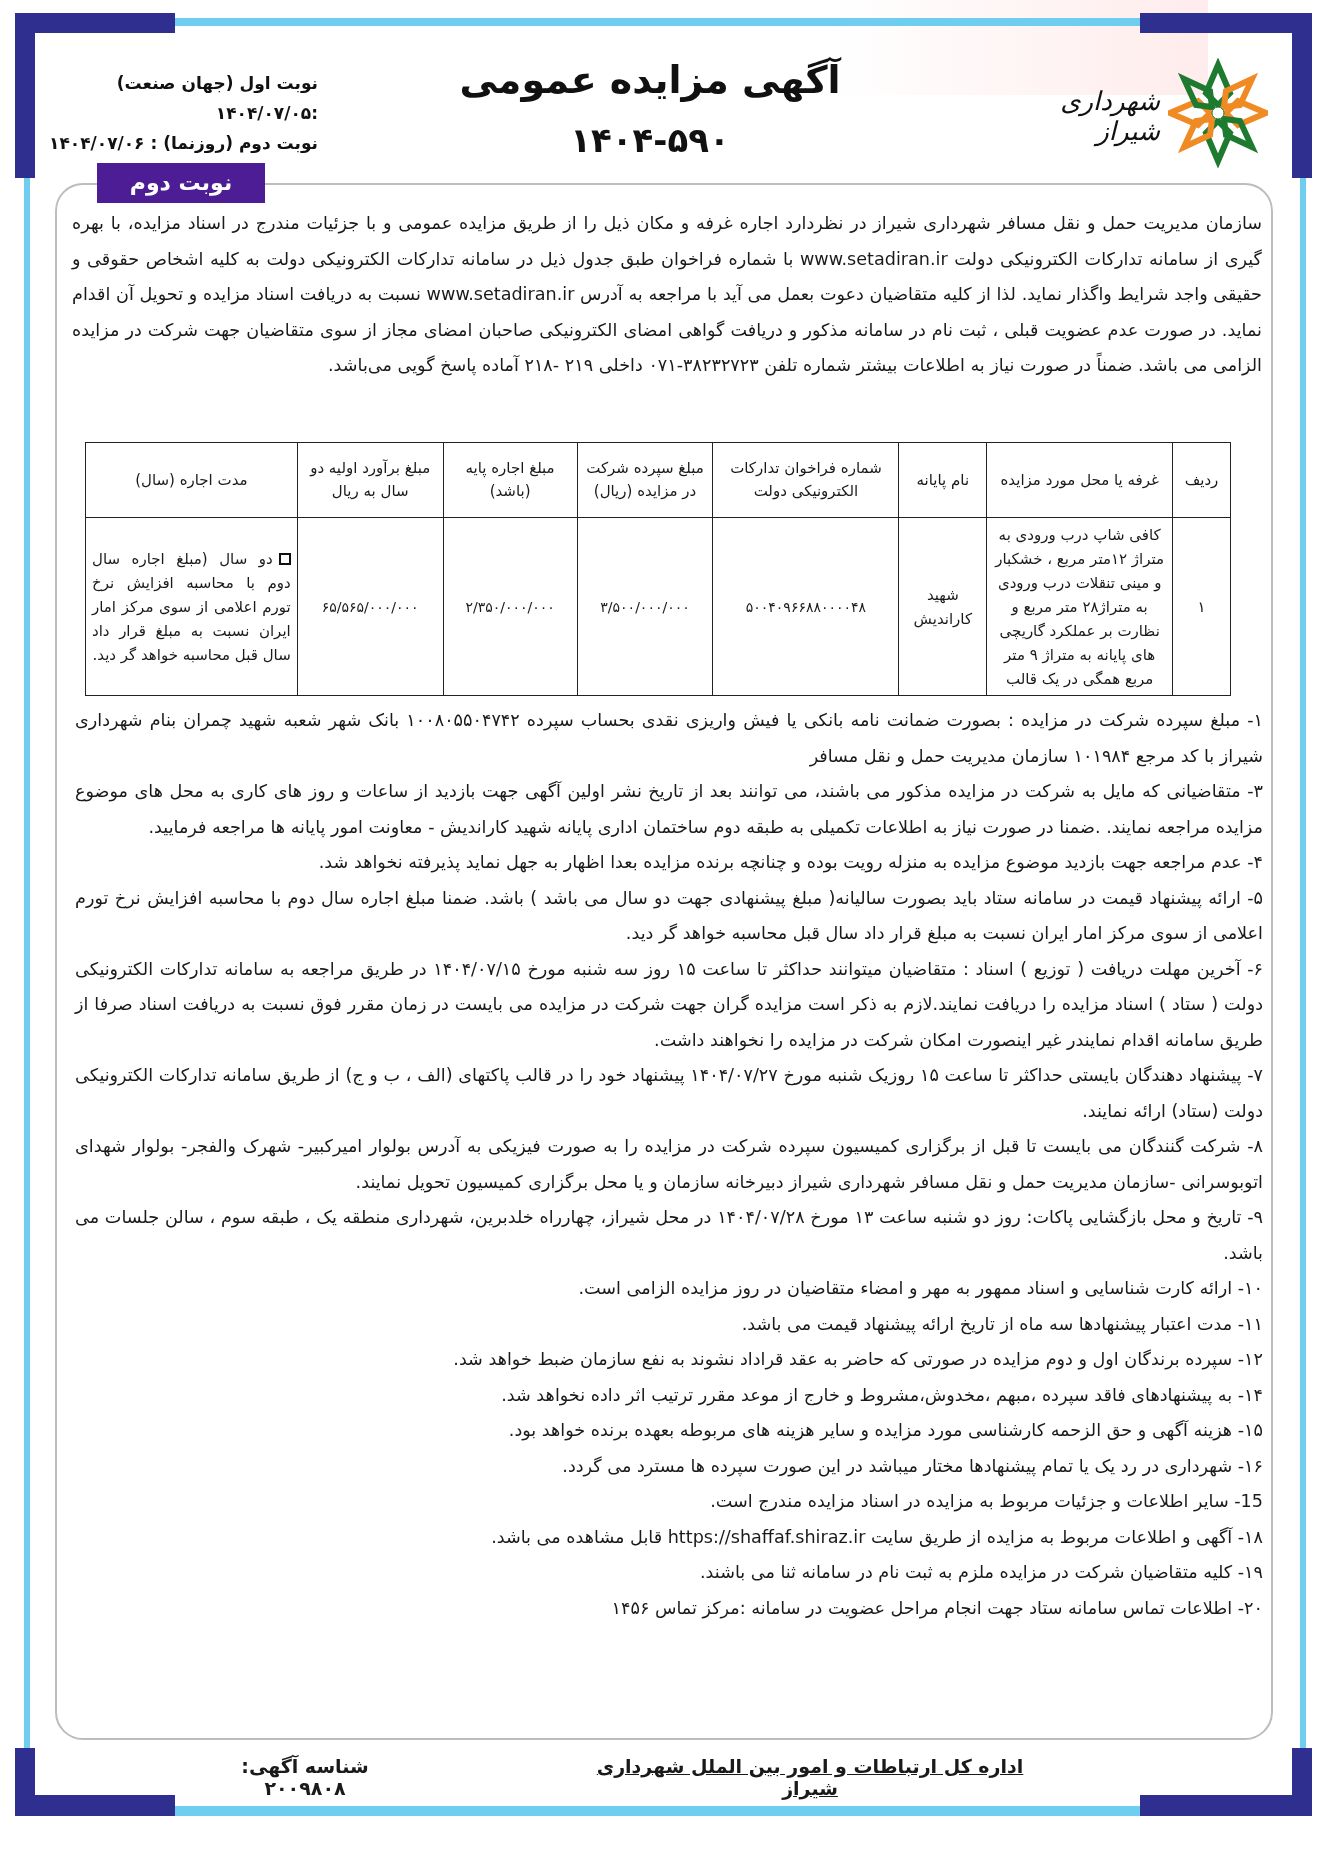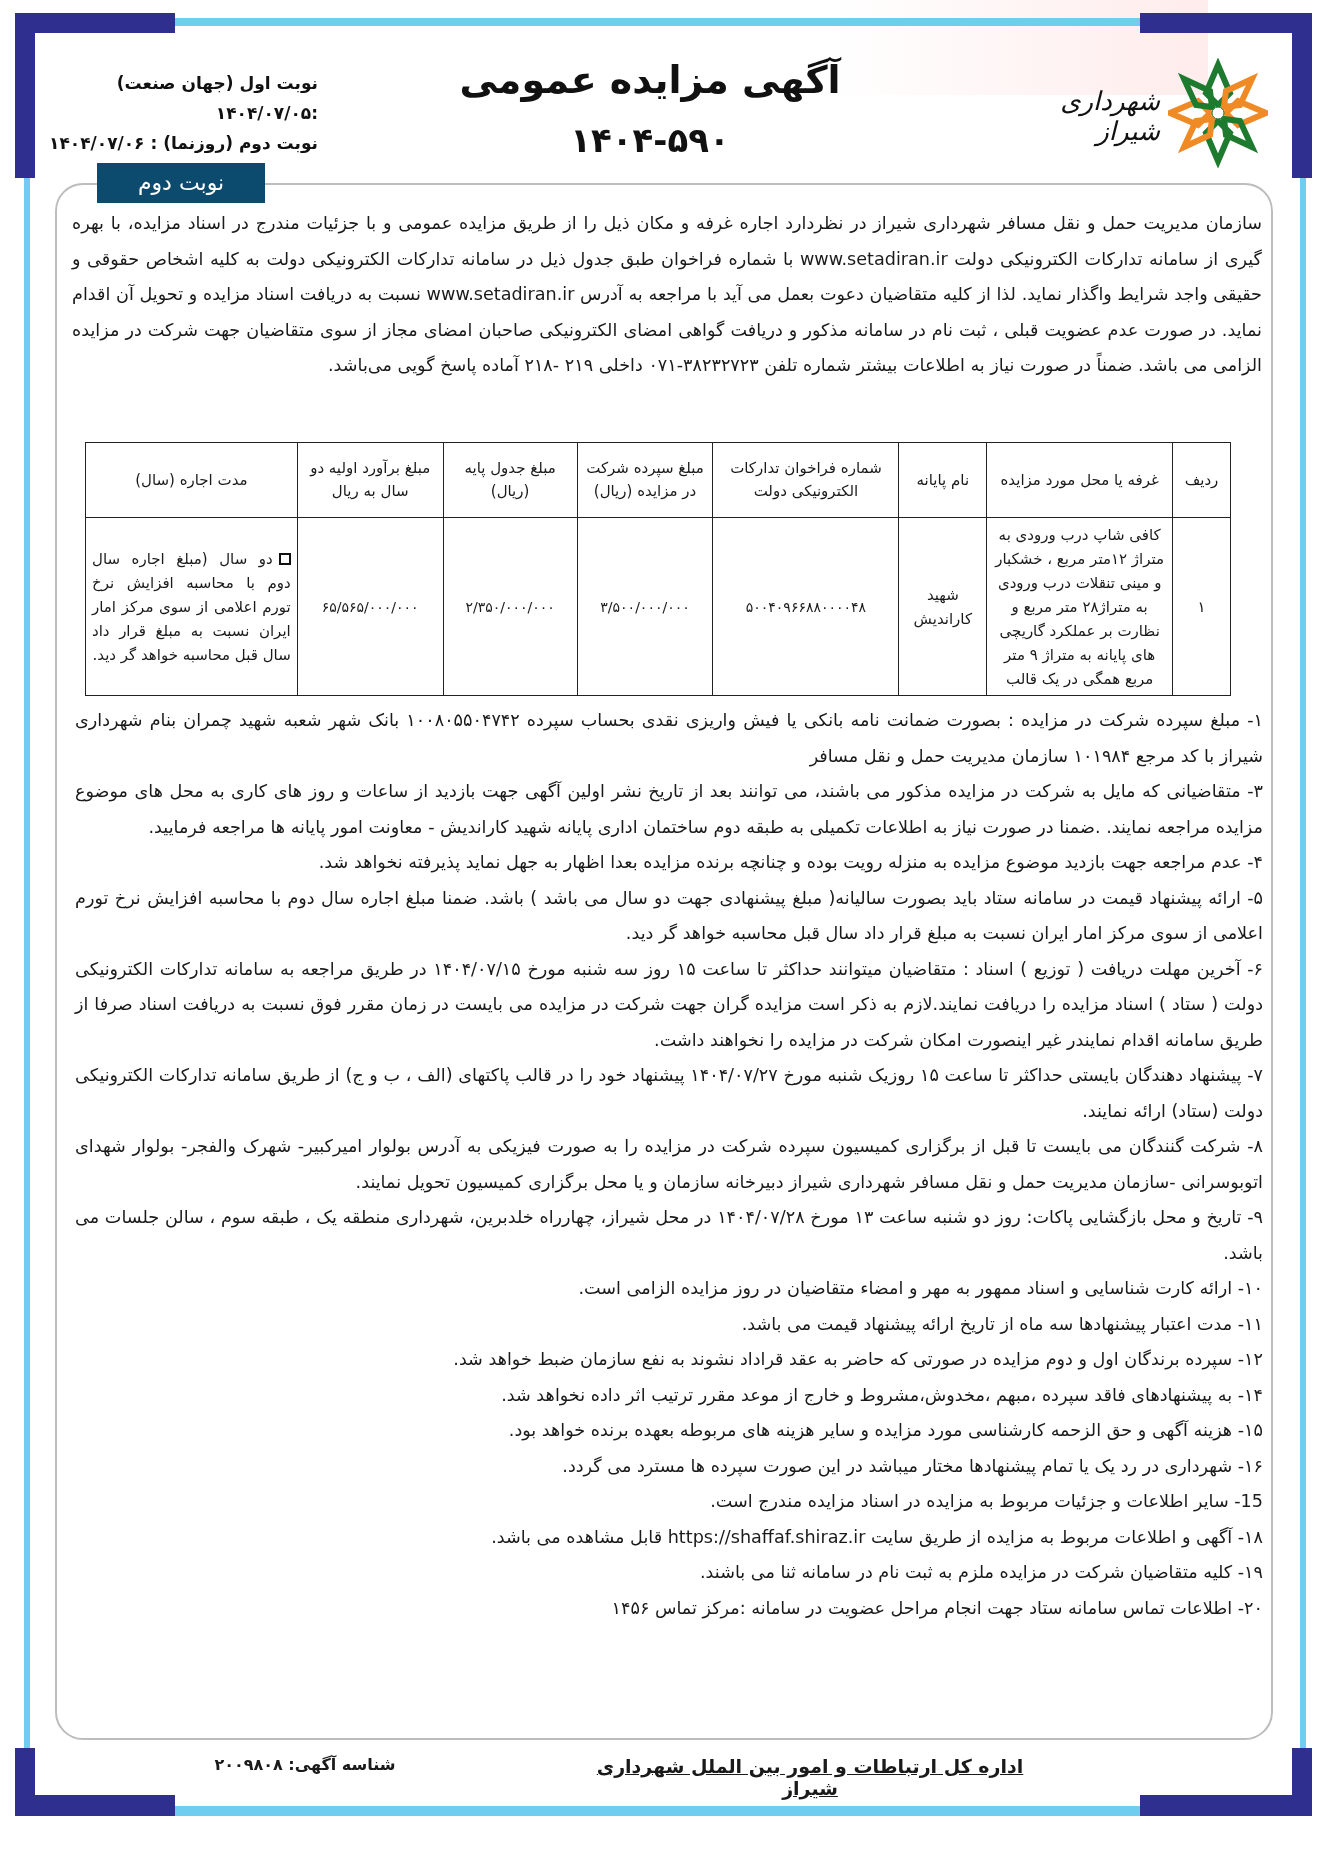--- a/index.html
+++ b/index.html
@@ -14,22 +14,22 @@
   .header { position: absolute; left: 40px; top: 40px; width: 1248px; height: 130px; }
   .publish-dates { position: absolute; left: 8px; top: 28px; text-align: right; direction: rtl;
     font-family: "DejaVu Sans", sans-serif; font-weight: bold; font-size: 17px; line-height: 30px; color: #111; width: 270px; }
   .title-block { position: absolute; left: 380px; top: 18px; width: 460px; text-align: center; }
   .title { font-family: "DejaVu Sans", sans-serif; font-weight: 900; font-size: 38px; color: #111; letter-spacing: 0; }
   .tender-number { font-family: "DejaVu Sans", sans-serif; font-weight: 700; font-size: 34px; color: #111; margin-top: 18px; direction: ltr; }
   .logo { position: absolute; right: 20px; top: 18px; width: 260px; height: 110px; }
   .logo-text { position: absolute; right: 108px; top: 28px; font-family: "DejaVu Serif", serif; font-size: 26px; font-style: italic; color: #111; }
 
   
-  .round-badge { position: absolute; left: 97px; top: 163px; width: 168px; height: 40px; background: #0c4a6e;
-    color: #fff; font-weight: normal; font-size: 22px; text-align: center; line-height: 40px; z-index: 3; }
+  .round-badge { position: absolute; left: 97px; top: 163px; width: 168px; height: 40px; background: #4c1d95;
+    color: #fff; font-weight: bold; font-size: 22px; text-align: center; line-height: 40px; z-index: 3; }
 
   
   .content-box { position: absolute; left: 55px; top: 183px; width: 1218px; height: 1557px; border: 2px solid #bdbdbd;
     border-radius: 28px; background: #fff; }
   .intro { position: absolute; left: 72px; top: 206px; width: 1190px; font-size: 17.6px; line-height: 35.5px; text-align: justify;
     text-align-last: right; direction: rtl; color: #1a1a1a; }
   .intro .ltr { direction: ltr; unicode-bidi: embed; }
 
   
   .auction-table { position: absolute; left: 85px; top: 442px; width: 1146px; border-collapse: collapse; direction: rtl; font-size: 15px; }
@@ -41,21 +41,21 @@
   .checkbox-icon { display: inline-block; width: 12px; height: 12px; border: 2px solid #111; margin-left: 6px; vertical-align: middle; }
 
   
   .conditions { position: absolute; left: 75px; top: 703px; width: 1188px; font-size: 17.6px; line-height: 35.5px; direction: rtl;
     text-align: justify; text-align-last: right; }
   .condition { display: block; }
   .condition.short { text-align-last: right; }
 
   
   .footer-org { position: absolute; left: 590px; top: 1755px; width: 440px; text-align: center; font-weight: bold; font-size: 19px; text-decoration: underline; }
-  .footer-id { position: absolute; left: 200px; top: 1755px; width: 210px; text-align: center; font-weight: bold; font-size: 16px; }
+  .footer-id { position: absolute; left: 200px; top: 1755px; width: 210px; text-align: center; font-weight: bold; font-size: 19px; }
 </style>
 </head>
 <body>
 
 <div class="watermark-corner"></div>
 <div class="bar-light" style="left:175px; top:18px; width:970px; height:8px;"></div>
 <div class="bar-dark" style="left:15px; top:13px; width:160px; height:20px;"></div>
 <div class="bar-dark" style="left:15px; top:13px; width:20px; height:165px;"></div>
 <div class="bar-dark" style="left:1140px; top:13px; width:172px; height:20px;"></div>
 <div class="bar-dark" style="left:1292px; top:13px; width:20px; height:165px;"></div>
@@ -107,21 +107,21 @@
 </p>
 
 <table class="auction-table">
   <thead>
     <tr>
       <th style="width:58px">ردیف</th>
       <th style="width:186px">غرفه یا محل مورد مزایده</th>
       <th style="width:88px">نام پایانه</th>
       <th style="width:186px">شماره فراخوان تدارکات الکترونیکی دولت</th>
       <th style="width:136px">مبلغ سپرده   شرکت در مزایده (ریال)</th>
-      <th style="width:134px">مبلغ جدول پایه (ریال)</th>
+      <th style="width:134px">مبلغ اجاره پایه (باشد)</th>
       <th style="width:146px">مبلغ برآورد اولیه دو سال به ریال</th>
       <th style="width:212px">مدت اجاره (سال)</th>
     </tr>
   </thead>
   <tbody>
     <tr>
       <td>۱</td>
       <td>کافی شاپ درب ورودی به متراژ ۱۲متر مربع ، خشکبار و مینی تنقلات درب ورودی به متراژ۲۸ متر مربع و نظارت بر عملکرد گاریچی های پایانه به متراژ ۹ متر مربع همگی در یک قالب</td>
       <td>شهید کاراندیش</td>
       <td class="amount">۵۰۰۴۰۹۶۶۸۸۰۰۰۰۴۸</td>

